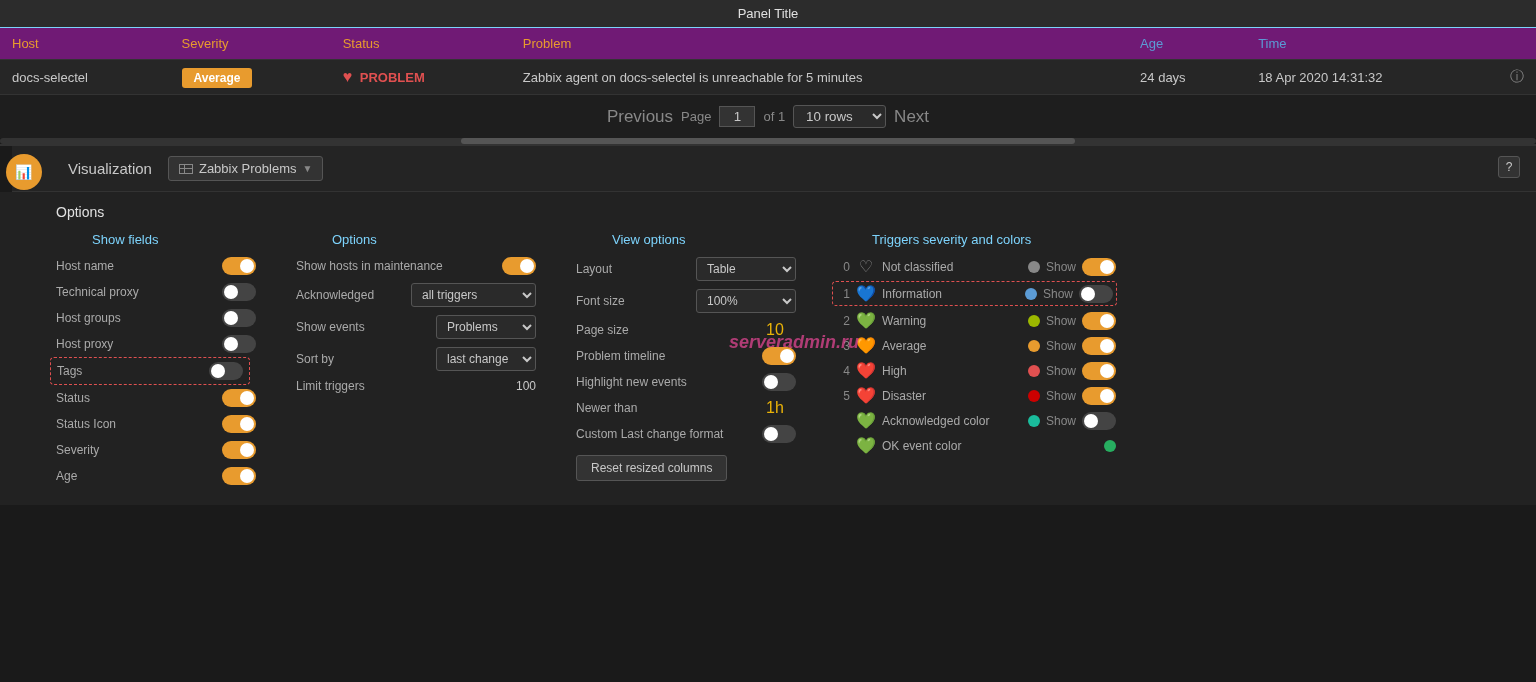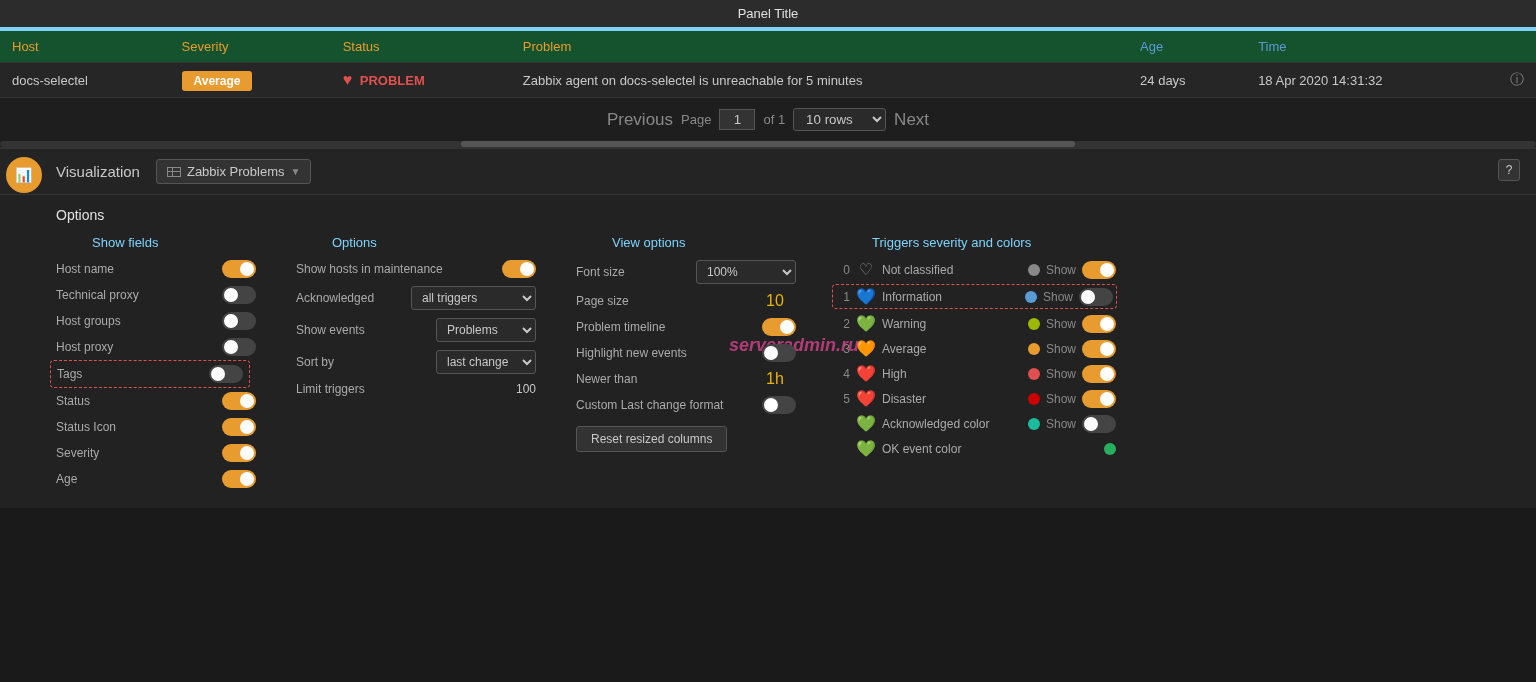--- a/index.html
+++ b/index.html
@@ -11,36 +11,36 @@
       min-height: 682px;
     }
 
     
     .panel-title-bar {
       background: #2c2c2c;
       text-align: center;
       padding: 6px;
       color: #e0e0e0;
       font-size: 13px;
-      border-bottom: 4px solid #7dd3fc;
+      border-bottom: 1px solid #7dd3fc;
     }
 
     
     .table-area {
       background: #1e1e1e;
       padding: 0;
     }
 
     .data-table {
       width: 100%;
       border-collapse: collapse;
     }
 
     .data-table thead tr {
-      background: #14532d;
+      background: #701a75;
     }
 
     .data-table thead th {
       padding: 8px 12px;
       text-align: left;
       color: #e89b2e;
       font-weight: normal;
       font-size: 13px;
       border-bottom: 1px solid #333;
     }
@@ -492,21 +492,21 @@
       <div style="background:#e89b2e; width:36px; height:36px; border-radius:50%; display:flex; align-items:center; justify-content:center; z-index:2; position:relative;">
         <span style="color:#1a1a1a; font-size:14px;">📊</span>
       </div>
       <div style="position:absolute; right:-8px; top:50%; transform:translateY(-50%); width:0; height:0; border-top:6px solid transparent; border-bottom:6px solid transparent; border-left:8px solid #e89b2e;"></div>
     </div>
     <div style="width:32px; height:32px; border-radius:50%; border:2px solid #555; display:flex; align-items:center; justify-content:center; color:#888; cursor:pointer;">
       <span>⚙</span>
     </div>
   </div>
 
-  <div class="vis-header" style="position:relative;">
+  <div class="vis-header" style="position:relative;margin-left:12px;">
     <span class="vis-label">Visualization</span>
     <div class="vis-type-btn">
       <span class="table-icon"></span>
       <span>Zabbix Problems</span>
       <span class="dropdown-arrow">▼</span>
     </div>
     <div class="question-mark">?</div>
   </div>
 
   <div class="options-section" style="position:relative;">
@@ -604,20 +604,27 @@
         <div class="opt-row">
           <span class="opt-row-label" style="min-width:100px;">Limit triggers</span>
           <span class="limit-val">100</span>
         </div>
       </div>
 
       <div class="opt-col view-options-col" style="min-width:220px;">
         <div class="opt-col-title">View options</div>
 
         
+        <div class="opt-row">
+          <span class="opt-row-label">Layout</span>
+          <select class="opt-select">
+            <option>Table</option>
+            <option>Top N</option>
+          </select>
+        </div>
         
         <div class="opt-row">
           <span class="opt-row-label">Font size</span>
           <select class="opt-select">
             <option>100%</option>
             <option>80%</option>
             <option>120%</option>
           </select>
         </div>
         

